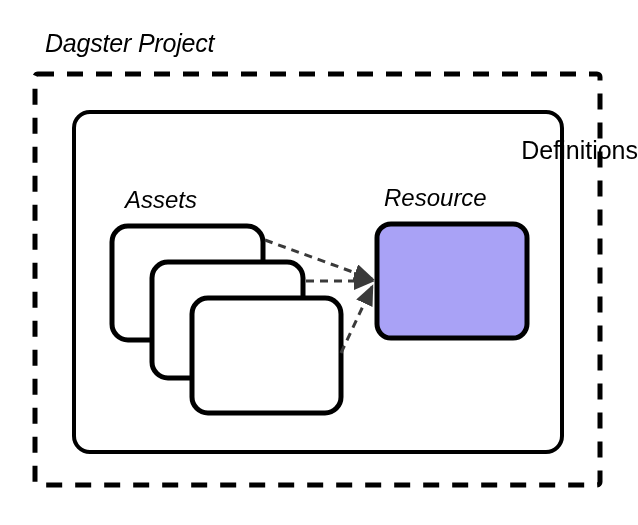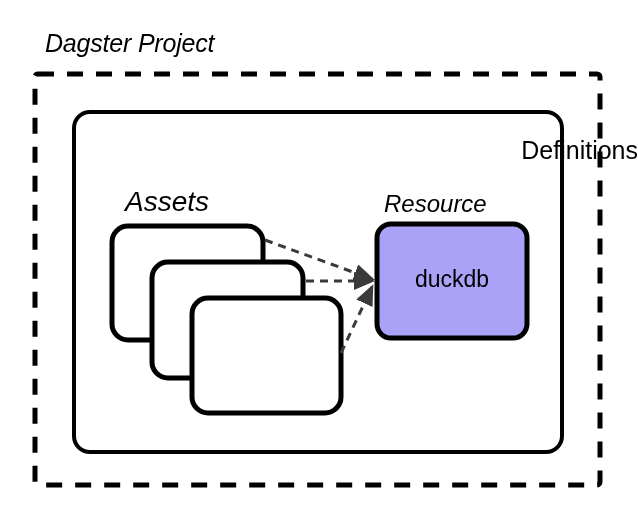--- a/index.html
+++ b/index.html
@@ -45,27 +45,27 @@
     top: 138px;
     width: 638px;
     text-align: right;
     font-size: 25px;
     font-style: normal;
     font-weight: 400;
   }
   .assets-title {
     left: 125px;
     top: 188px;
-    font-size: 28px;
+    font-size: 24px;
     font-style: italic;
     font-weight: 400;
   }
   .resource-title {
     left: 384px;
-    top: 192px;
+    top: 186px;
     font-size: 24px;
     font-style: italic;
     font-weight: 400;
   }
   .duckdb-label {
     left: 377px;
     top: 268px;
     width: 150px;
     text-align: center;
     font-size: 23px;
@@ -105,15 +105,14 @@
   </svg>
 
   <div class="lbl project-title">Dagster Project</div>
 
   <div class="lbl definitions-title">Definitions</div>
 
   <div class="lbl assets-title">Assets</div>
 
   <div class="lbl resource-title">Resource</div>
 
-  <div class="lbl duckdb-label">duckdb</div>
 
 </div>
 
 </body></html>

